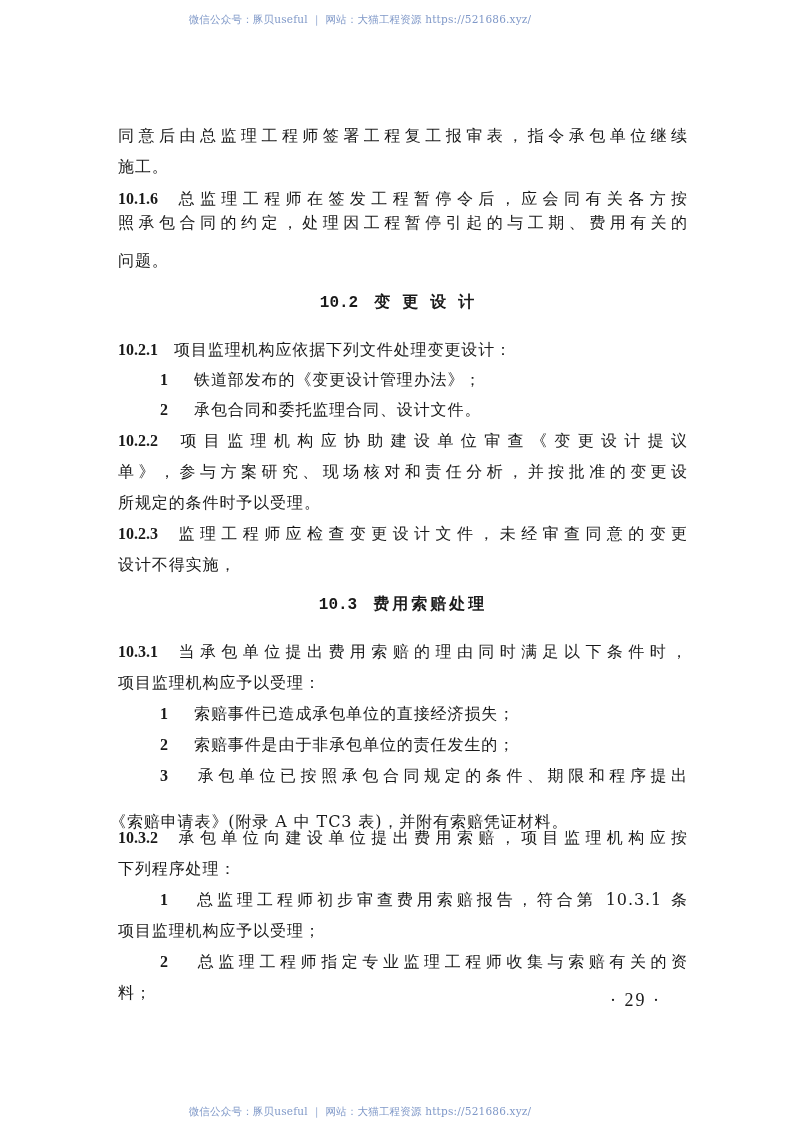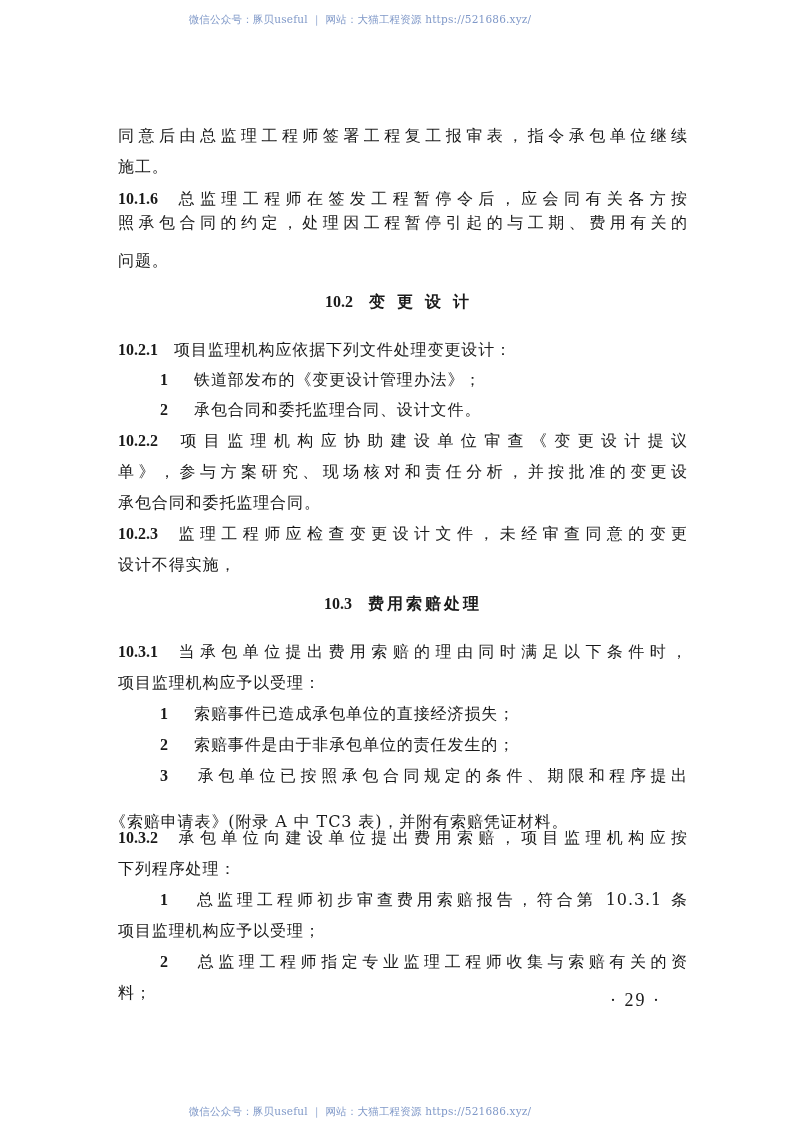--- a/index.html
+++ b/index.html
@@ -6,21 +6,21 @@
   body { width: 800px; height: 1138px; position: relative; overflow: hidden; font-family: "DejaVu Serif", "Liberation Serif", serif; color: #1a1a1a; }
   .watermark { position: absolute; left: 0; width: 640px; text-align: center; font-family: "DejaVu Serif", "Liberation Serif", serif; font-size: 10.5px; color: #7f98c8; letter-spacing: 0.2px; margin-left: 40px; }
   .wm-top { top: 13px; }
   .wm-bottom { top: 1105px; }
   .page { position: absolute; left: 118px; top: 0; width: 570px; }
   .line { position: absolute; left: 0; width: 570px; font-size: 16px; line-height: 28px; white-space: nowrap; letter-spacing: 0.9px; font-weight: 500; }
   .num { font-family: "Liberation Serif", "DejaVu Serif", serif; font-weight: bold; letter-spacing: 0; margin-right: 16px; text-align: right; }
   .item-num { font-family: "Liberation Serif", "DejaVu Serif", serif; font-weight: bold; display: inline-block; width: 20px; margin-right: 14px; text-align: left; }
   .indent { padding-left: 42px; box-sizing: border-box; }
   .heading { text-align: center; font-weight: bold; letter-spacing: 3px; }
-  .heading .hnum { font-family: Liberation Serif, serif; letter-spacing: 0; margin-right: 16px; }
+  .heading .hnum { font-family: Liberation Mono, monospace; letter-spacing: 0; margin-right: 16px; }
   .heading.spaced .htext { letter-spacing: 12px; }
   .pagenum { position: absolute; left: 610px; top: 990px; font-family: "Liberation Serif", serif; font-size: 18px; letter-spacing: 2px; }
   .justify { text-align: justify; text-align-last: justify; }
 </style>
 </head>
 <body>
 
 <div class="watermark wm-top">微信公众号：豚贝useful ｜ 网站：大猫工程资源 https://521686.xyz/</div>
 
 <div class="page">
@@ -33,21 +33,21 @@
   <div class="line" style="top:247px">问题。</div>
 
   <div class="line heading spaced" style="top:288px"><span class="hnum">10.2</span><span class="htext">变更设计</span></div>
 
   <div class="line" style="top:336px"><span class="num">10.2.1</span><span>项目监理机构应依据下列文件处理变更设计：</span></div>
   <div class="line indent" style="top:366px"><span class="item-num">1</span><span>铁道部发布的《变更设计管理办法》；</span></div>
   <div class="line indent" style="top:396px"><span class="item-num">2</span><span>承包合同和委托监理合同、设计文件。</span></div>
 
   <div class="line justify" style="top:427px"><span class="num">10.2.2</span><span>项目监理机构应协助建设单位审查《变更设计提议</span></div>
   <div class="line justify" style="top:458px">单》，参与方案研究、现场核对和责任分析，并按批准的变更设</div>
-  <div class="line" style="top:489px">承包合同和委托监理合同。</div>
+  <div class="line" style="top:489px">所规定的条件时予以受理。</div>
 
   <div class="line justify" style="top:520px"><span class="num">10.2.3</span><span>监理工程师应检查变更设计文件，未经审查同意的变更</span></div>
   <div class="line" style="top:551px">设计不得实施，</div>
 
   <div class="line heading" style="top:590px"><span class="hnum">10.3</span><span class="htext">费用索赔处理</span></div>
 
   <div class="line justify" style="top:638px"><span class="num">10.3.1</span><span>当承包单位提出费用索赔的理由同时满足以下条件时，</span></div>
   <div class="line" style="top:669px">项目监理机构应予以受理：</div>
   <div class="line indent" style="top:700px"><span class="item-num">1</span><span>索赔事件已造成承包单位的直接经济损失；</span></div>
   <div class="line indent" style="top:731px"><span class="item-num">2</span><span>索赔事件是由于非承包单位的责任发生的；</span></div>

